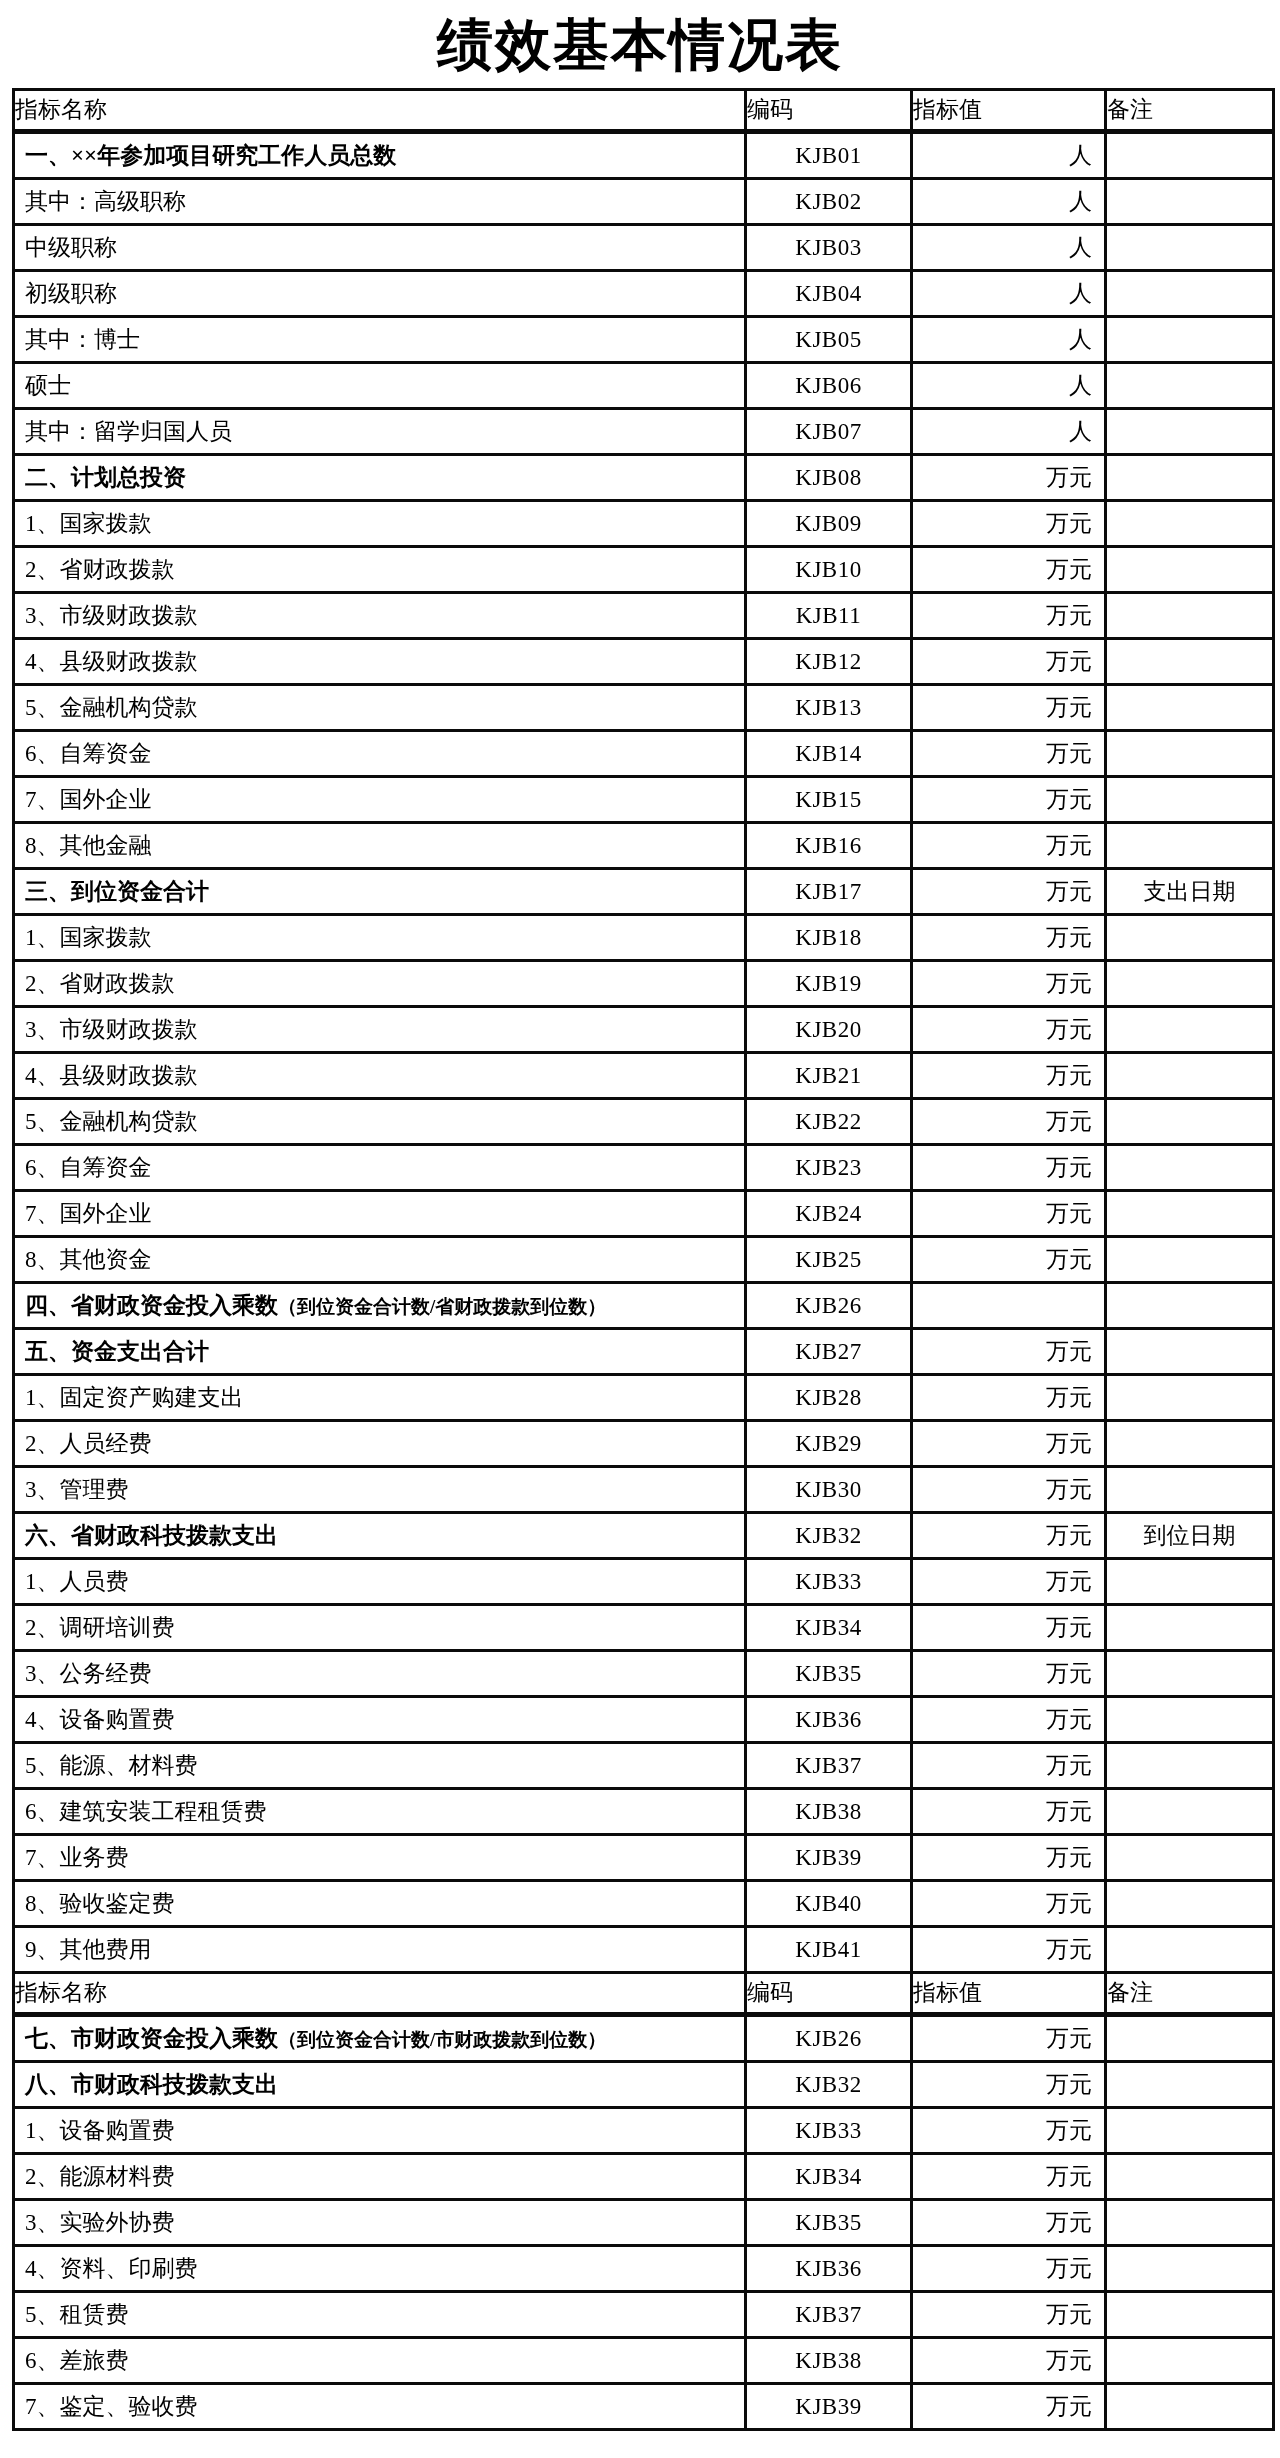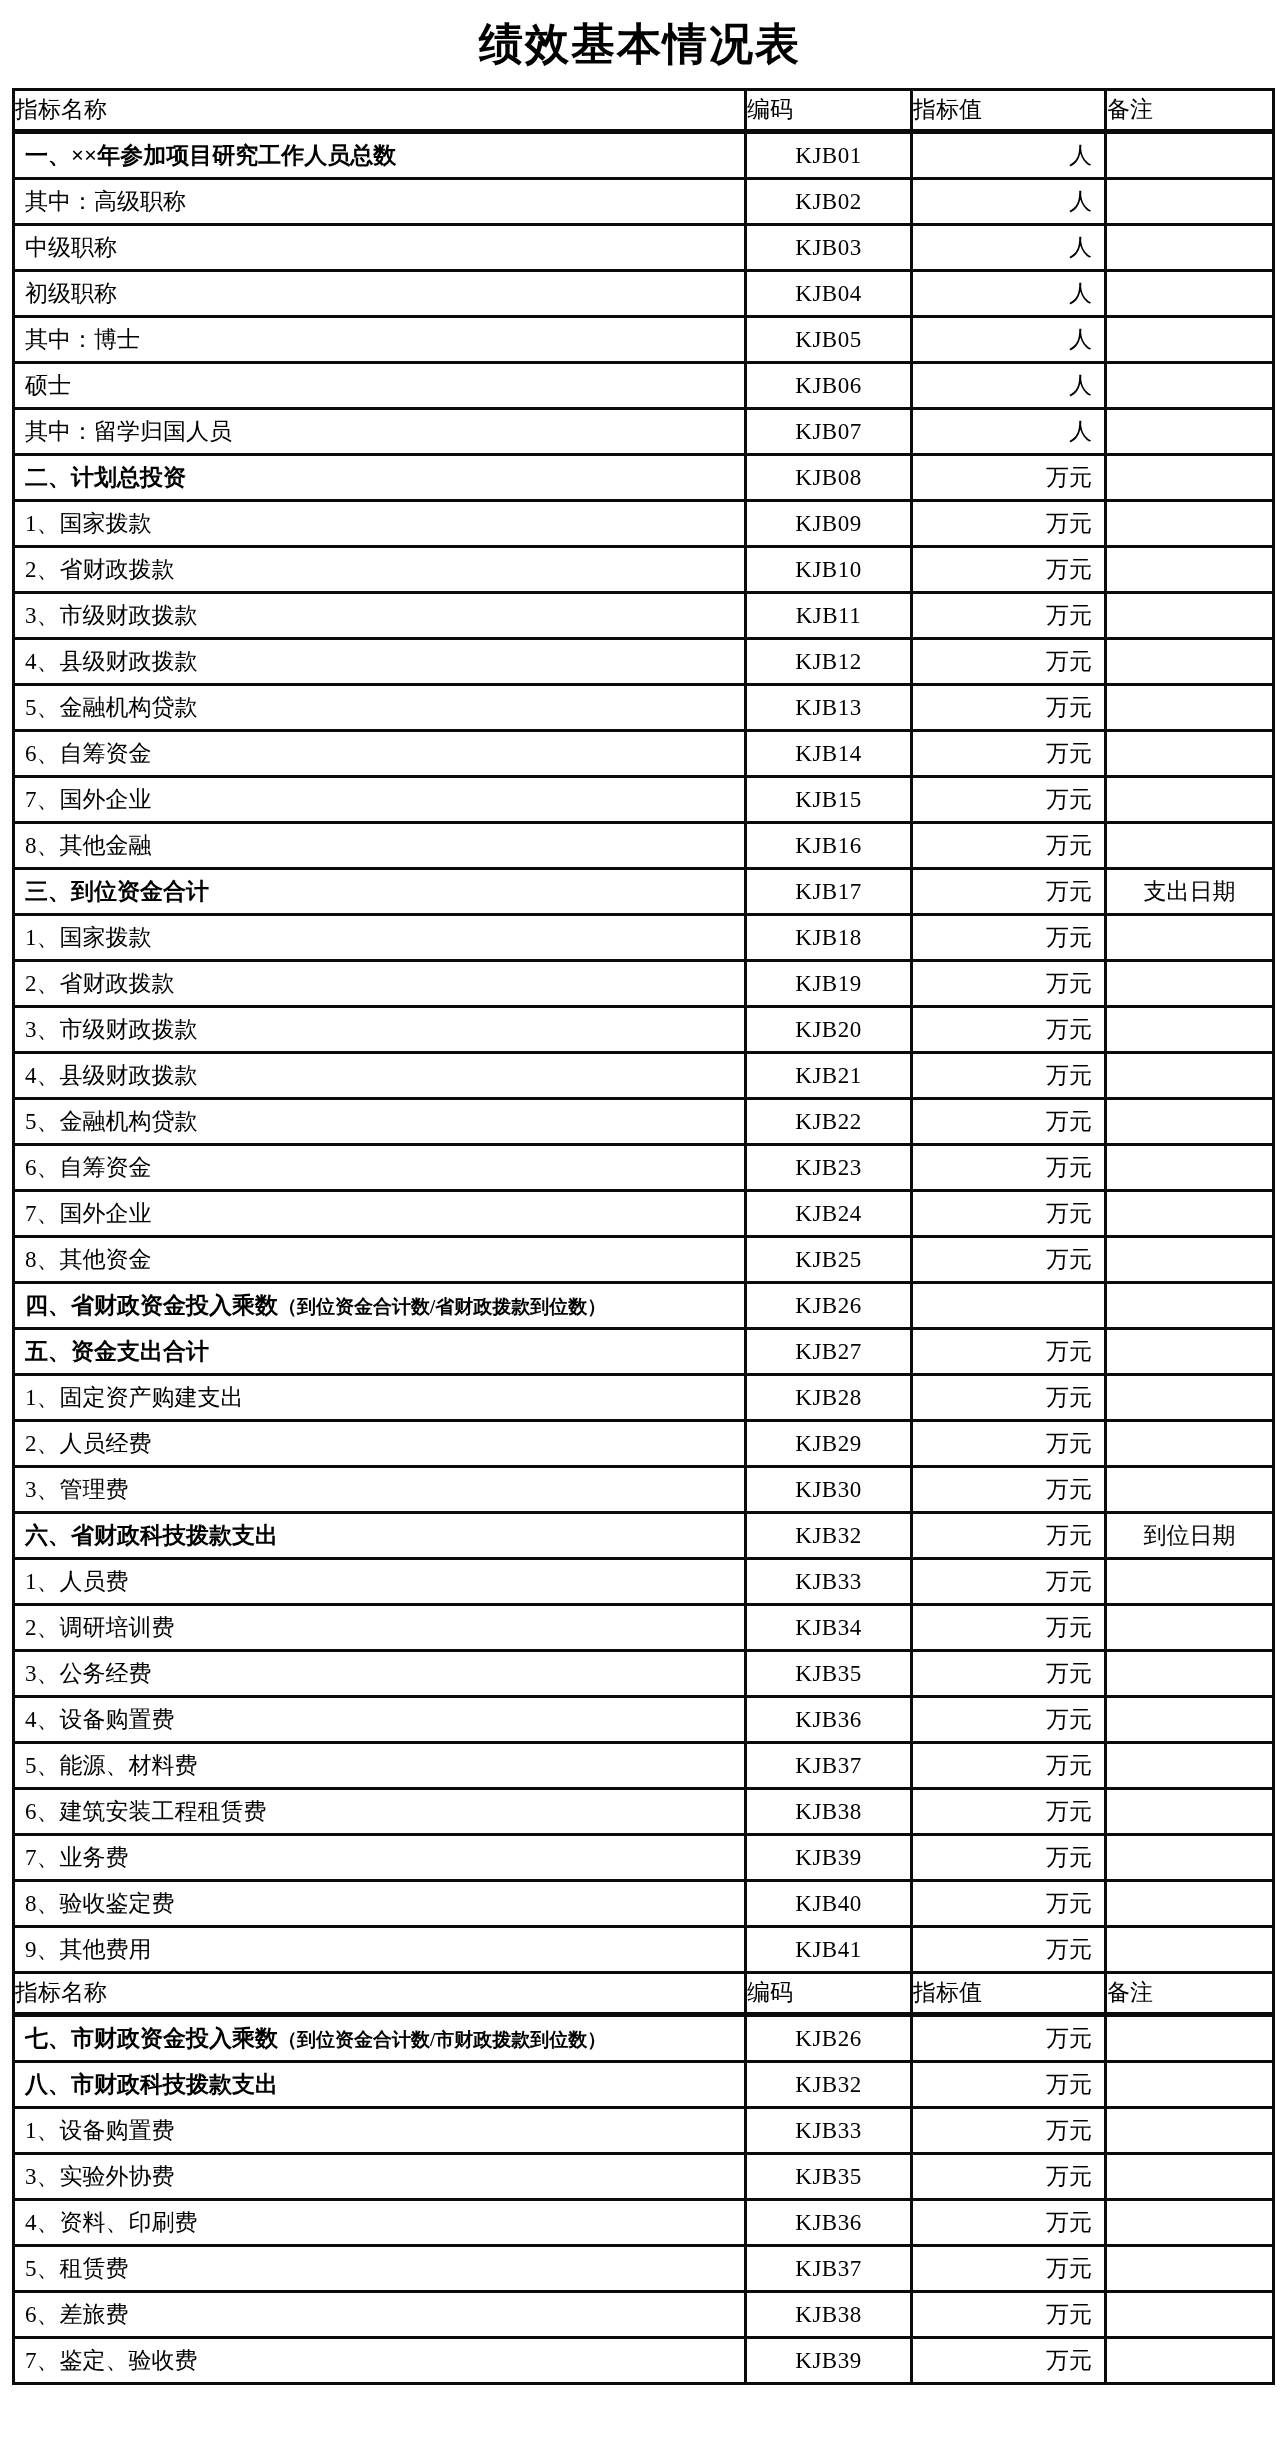--- a/index.html
+++ b/index.html
@@ -9,21 +9,21 @@
     width: 1280px;
     height: 2458px;
     overflow: hidden;
     font-family: "Liberation Serif", "DejaVu Serif", serif;
     color: #000000;
   }
   .page-title {
     height: 78px;
     padding-top: 10px;
     text-align: center;
-    font-size: 44px;
+    font-size: 56px;
     font-weight: bold;
     letter-spacing: 2px;
     line-height: 70px;
   }
   table.perf {
     border-collapse: collapse;
     table-layout: fixed;
     margin-left: 12px;
     width: 1260px;
   }
@@ -326,20 +326,26 @@
         <td class="c-value">万元</td>
         <td class="c-remark"></td>
       </tr>
       <tr class="row">
         <td class="c-name"><span>1、设备购置费</span></td>
         <td class="c-code">KJB33</td>
         <td class="c-value">万元</td>
         <td class="c-remark"></td>
       </tr>
       <tr class="row">
+        <td class="c-name"><span>2、能源材料费</span></td>
+        <td class="c-code">KJB34</td>
+        <td class="c-value">万元</td>
+        <td class="c-remark"></td>
+      </tr>
+      <tr class="row">
         <td class="c-name"><span>3、实验外协费</span></td>
         <td class="c-code">KJB35</td>
         <td class="c-value">万元</td>
         <td class="c-remark"></td>
       </tr>
       <tr class="row">
         <td class="c-name"><span>4、资料、印刷费</span></td>
         <td class="c-code">KJB36</td>
         <td class="c-value">万元</td>
         <td class="c-remark"></td>

